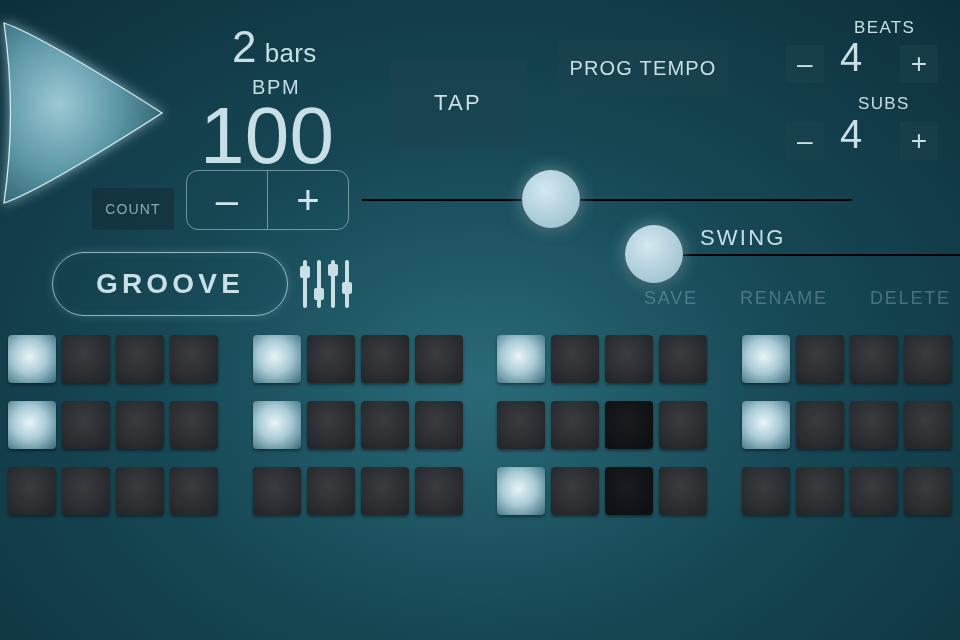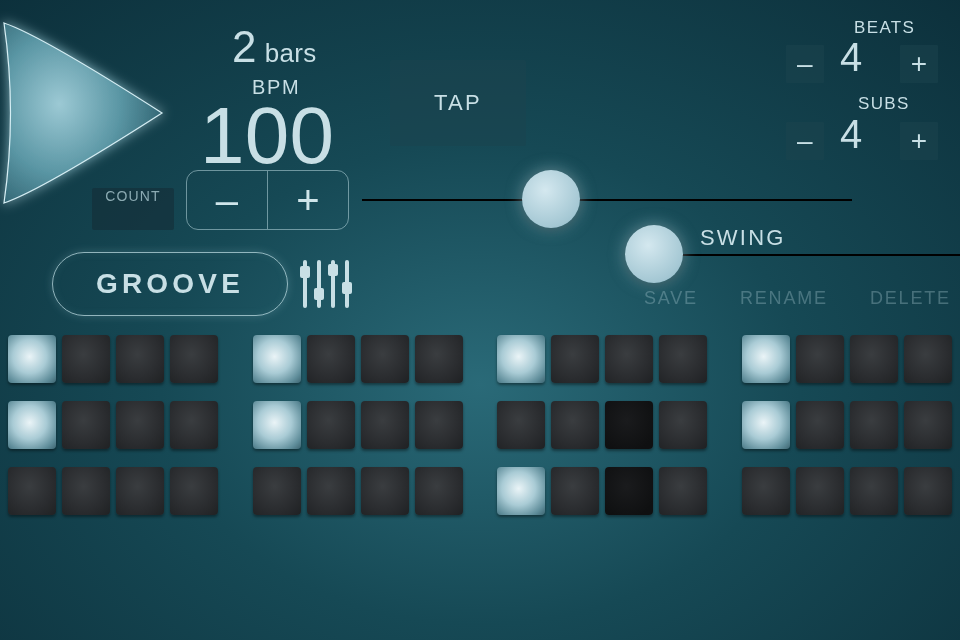--- a/index.html
+++ b/index.html
@@ -28,21 +28,21 @@
 }
 .play svg { width: 100%; height: 100%; }
 .bars-row { position: absolute; left: 232px; top: 22px; display:flex; align-items: baseline; gap:8px; }
 .bars-num { font-size: 44px; font-weight: 100; }
 .bars-label { font-size: 26px; font-weight: 300; }
 .bpm-label { position:absolute; left:252px; top:76px; font-size: 20px; letter-spacing:0.08em; }
 .bpm-val { position: absolute; left:200px; top:90px; font-size: 80px; font-weight: 100; }
 .count-btn {
   position:absolute; left:92px; top:188px; width:82px; height:42px;
   background: rgba(20,45,55,0.6); border-radius:2px;
-  display:flex; align-items:flex-start; justify-content:center;
+  display:flex; align-items:center; justify-content:center;
   font-size:14px; letter-spacing:0.08em; color:#8baab2; cursor:pointer;
 }
 .bpm-pm {
   position:absolute; left:186px; top:170px; width:163px; height:60px;
   border:1px solid rgba(200,230,235,0.5); border-radius:12px;
   display:flex; overflow:hidden;
 }
 .bpm-pm .half {
   flex:1; display:flex; align-items:center; justify-content:center;
   font-size:40px; font-weight:100; cursor:pointer; color:#cfe5ea;
@@ -184,20 +184,23 @@
 
   <div class="bpm-pm">
     <div class="half">–</div>
     <div class="half">+</div>
   </div>
 
   <div class="tap-btn">
     <span>TAP</span>
   </div>
 
+  <div class="pill-btn prog-tempo">
+    <span>PROG TEMPO</span>
+  </div>
 
   <div class="stepper-label beats-label">BEATS</div>
   <div class="stepper-small beats-minus">–</div>
   <div class="stepper-val beats-val">4</div>
   <div class="stepper-small beats-plus">+</div>
 
   <div class="stepper-label subs-label">SUBS</div>
   <div class="stepper-small subs-minus">–</div>
   <div class="stepper-val subs-val">4</div>
   <div class="stepper-small subs-plus">+</div>

